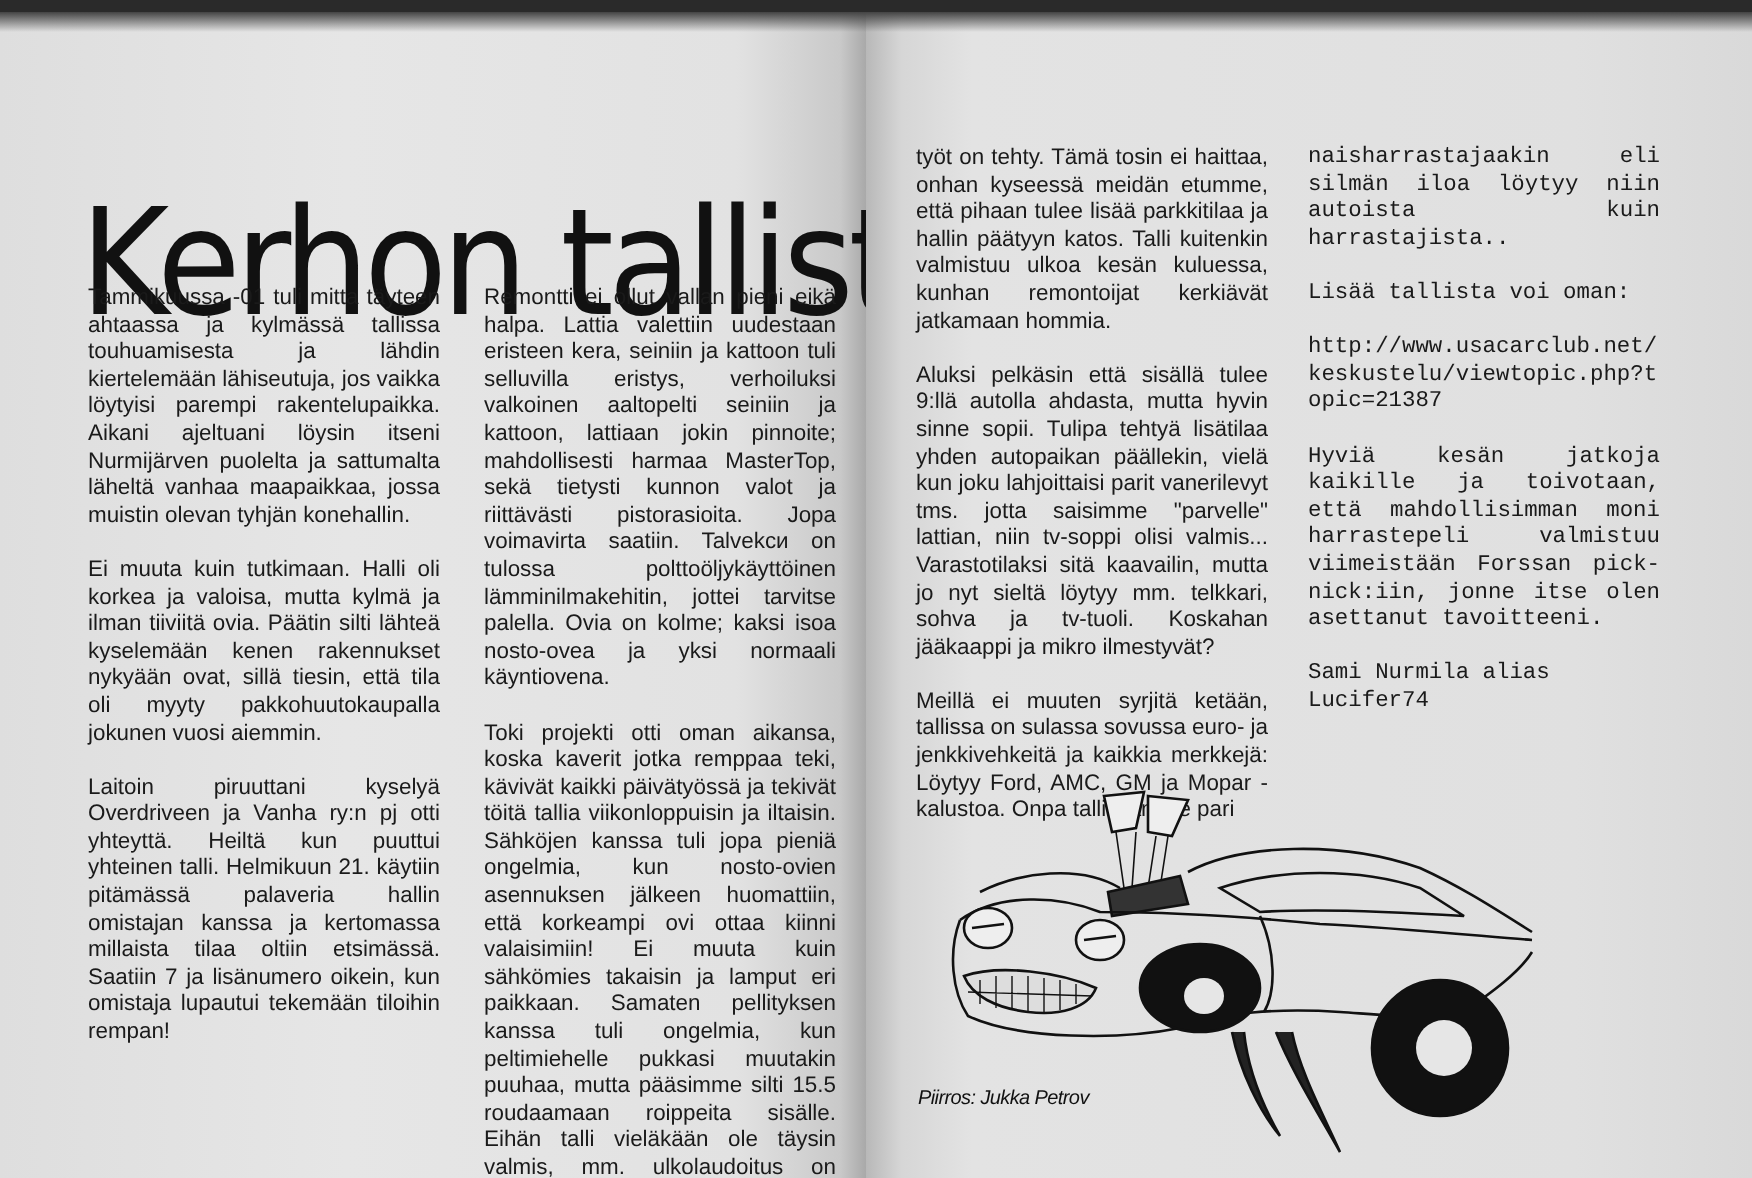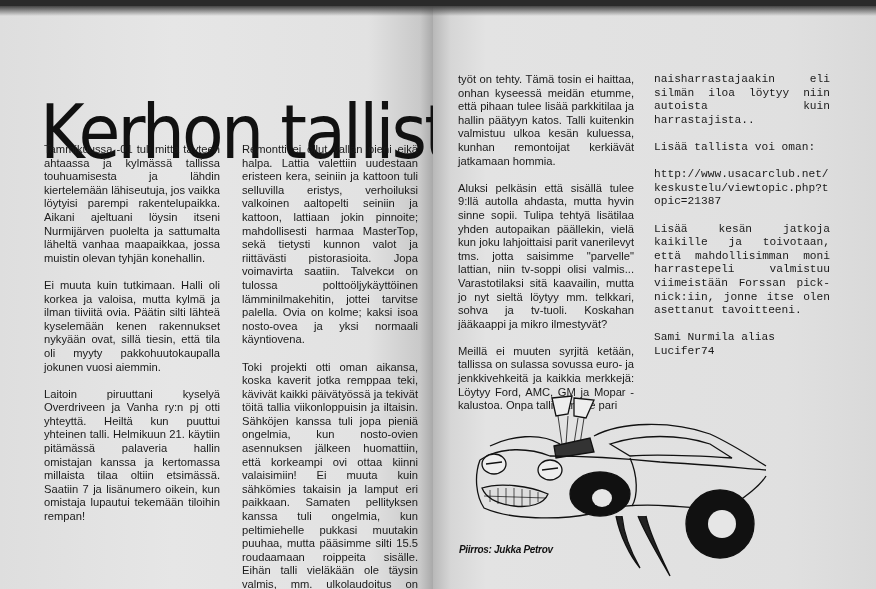--- a/index.html
+++ b/index.html
@@ -14,21 +14,21 @@
     font-size:74px; line-height:80px; letter-spacing:-3px; color:#111; transform:scaleX(0.92); transform-origin:left top; white-space:nowrap; }
   .col { position:absolute; font-size:11.2px; line-height:13.6px; color:#1a1a1a; text-align:justify; }
   .col p { margin:0 0 13.6px 0; }
   .col1 { left:44px; top:137px; width:176px; }
   .col2 { left:242px; top:137px; width:176px; }
   .col3 { left:458px; top:67px; width:176px; }
   .col4 { left:654px; top:67px; width:176px; text-align:left;font-family:Liberation Mono, monospace; }
   .col4 p { text-align:justify; }
   .col4 .url { text-align:left; word-break:break-all; }
   .car { position:absolute; left:470px; top:380px; width:300px; height:200px; }
-  .credit { position:absolute; left:459px; top:538px; font-size:10px; font-style:italic; font-weight:bold; color:#111; letter-spacing:-0.3px; }
+  .credit { position:absolute; left:459px; top:538px; font-size:10px; font-style:italic; font-weight:normal; color:#111; letter-spacing:-0.3px; }
 </style>
 </head>
 <body>
 
 <div class="spread">
   <div class="page-left">
     <h1 class="title">Kerhon tallista</h1>
 
     <div class="col col1">
       <p>Tammikuussa -01 tuli mitta täyteen ahtaassa ja kylmässä tallissa touhuamisesta ja lähdin kiertelemään lähiseutuja, jos vaikka löytyisi parempi rakentelupaikka. Aikani ajeltuani löysin itseni Nurmijärven puolelta ja sattumalta läheltä vanhaa maapaikkaa, jossa muistin olevan tyhjän konehallin.</p>
@@ -48,21 +48,21 @@
   <div class="col col3">
     <p>työt on tehty. Tämä tosin ei haittaa, onhan kyseessä meidän etumme, että pihaan tulee lisää parkkitilaa ja hallin päätyyn katos. Talli kuitenkin valmistuu ulkoa kesän kuluessa, kunhan remontoijat kerkiävät jatkamaan hommia.</p>
     <p>Aluksi pelkäsin että sisällä tulee 9:llä autolla ahdasta, mutta hyvin sinne sopii. Tulipa tehtyä lisätilaa yhden autopaikan päällekin, vielä kun joku lahjoittaisi parit vanerilevyt tms. jotta saisimme "parvelle" lattian, niin tv-soppi olisi valmis... Varastotilaksi sitä kaavailin, mutta jo nyt sieltä löytyy mm. telkkari, sohva ja tv-tuoli. Koskahan jääkaappi ja mikro ilmestyvät?</p>
     <p>Meillä ei muuten syrjitä ketään, tallissa on sulassa sovussa euro- ja jenkkivehkeitä ja kaikkia merkkejä: Löytyy Ford, AMC, GM ja Mopar -kalustoa. Onpa tallissamme pari</p>
   </div>
 
   <div class="col col4">
     <p>naisharrastajaakin eli silmän iloa löytyy niin autoista kuin harrastajista..</p>
     <p>Lisää tallista voi oman:</p>
     <p class="url">http://www.usacarclub.net/keskustelu/viewtopic.php?topic=21387</p>
-    <p>Lisää kesän jatkoja kaikille ja toivotaan, että mahdollisimman moni harrastepeli valmistuu viimeistään Forssan pick-nick:iin, jonne itse olen asettanut tavoitteeni.</p>
+    <p>Hyviä kesän jatkoja kaikille ja toivotaan, että mahdollisimman moni harrastepeli valmistuu viimeistään Forssan pick-nick:iin, jonne itse olen asettanut tavoitteeni.</p>
     <div>Sami Nurmila alias Lucifer74</div>
   </div>
 
   <svg class="car" viewBox="0 0 300 200" fill="none" stroke="#111" stroke-width="1.3">
 
     <path d="M82 12 L102 10 L98 28 L86 30 Z" fill="#eee"></path>
     <path d="M104 12 L124 14 L116 32 L104 30 Z" fill="#eee"></path>
     <path d="M88 30 L92 58 M98 30 L96 58 M108 32 L104 58 M114 32 L110 58" stroke-width="0.8"></path>
 
     <path d="M84 60 L120 52 L124 66 L86 72 Z" fill="#333"></path>

